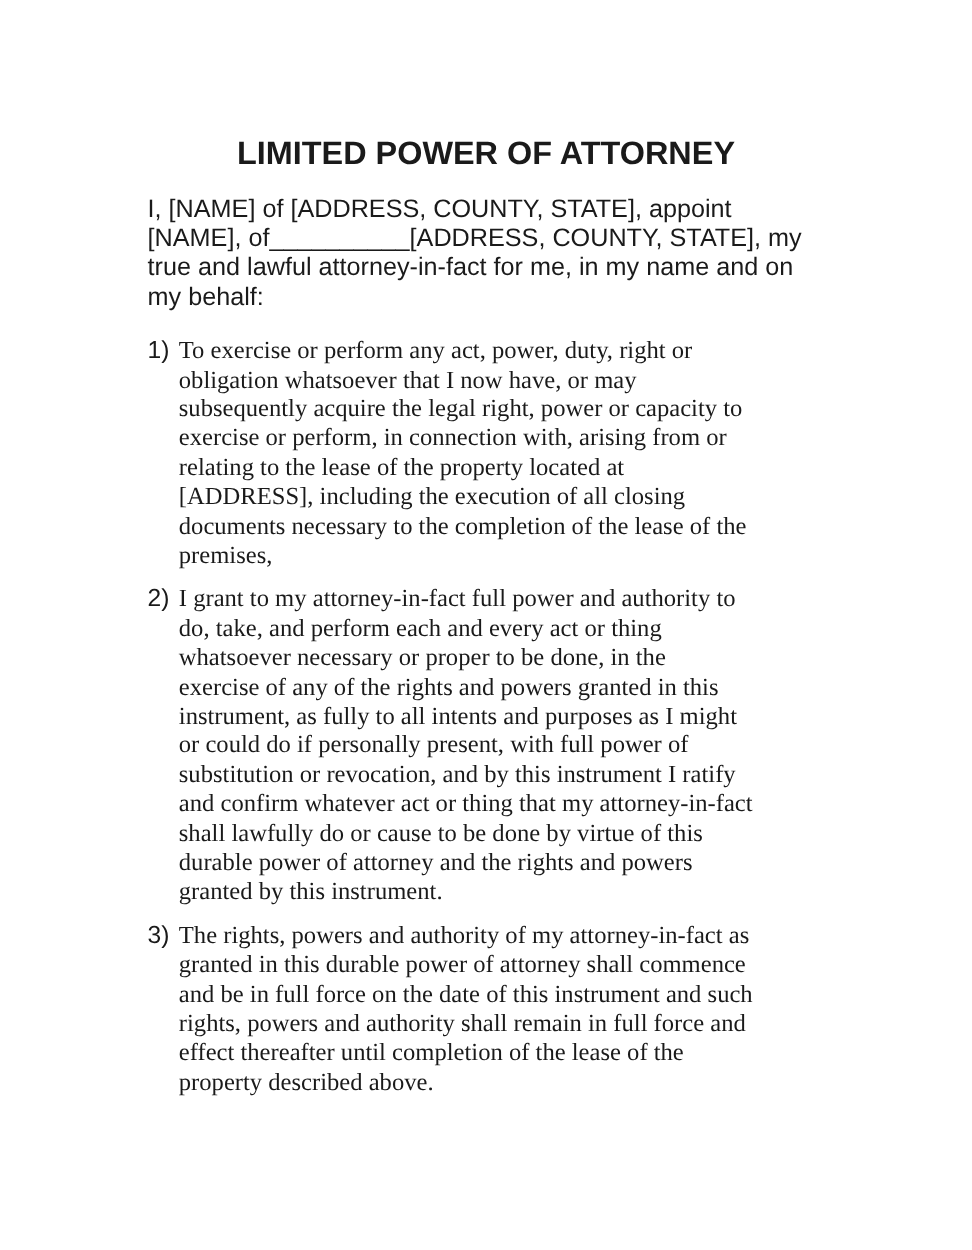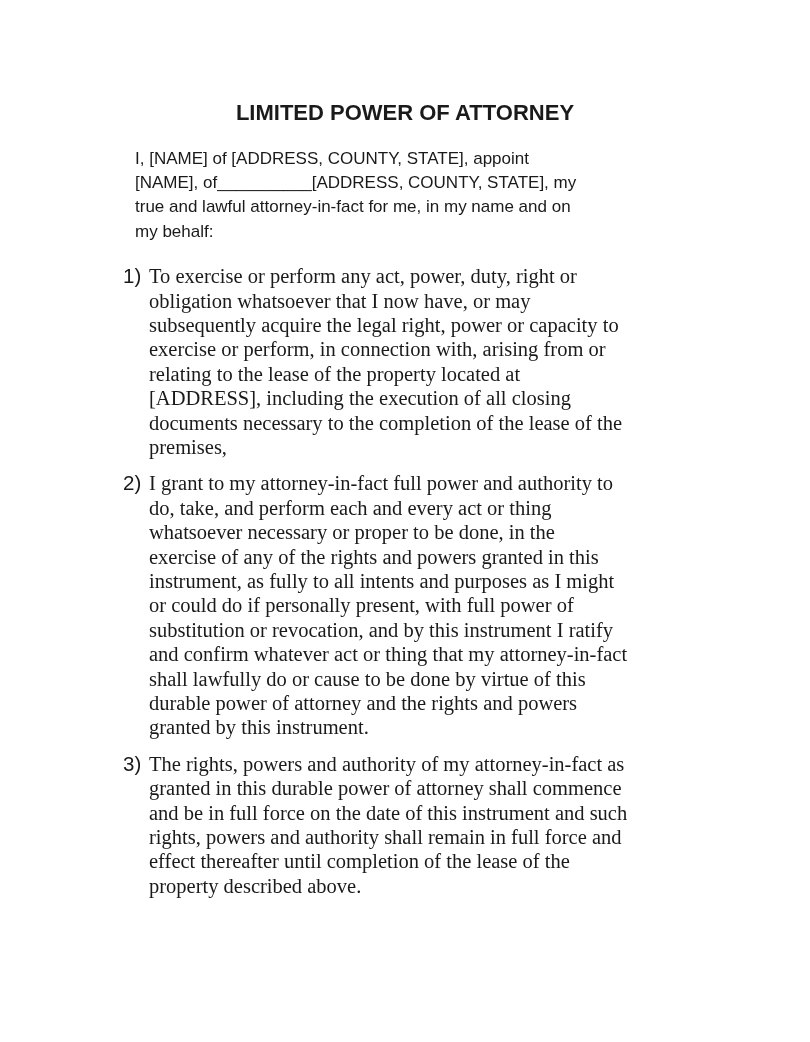--- a/index.html
+++ b/index.html
@@ -16,29 +16,29 @@
     font-family: "Liberation Sans", sans-serif;
     overflow: hidden;
   }
   .content {
     padding: 100px 123px 0 123px;
   }
   .title-block {
     text-align: center;
   }
   .doc-title, .doc-subtitle {
-    font-size: 22px;
+    font-size: 27px;
     font-weight: bold;
     line-height: 25.5px;
-    margin: 0;
+    margin: 16px;
     white-space: pre-line;
   }
   .intro {
-    margin: 21px 0 0 12px;
-    font-size: 17px;
+    margin: 21px 0 0 0;
+    font-size: 21px;
     line-height: 24.4px;
     white-space: pre-line;
   }
   .items {
     margin: 0;
     padding: 0;
     list-style: none;
   }
   .item {
     display: flex;

